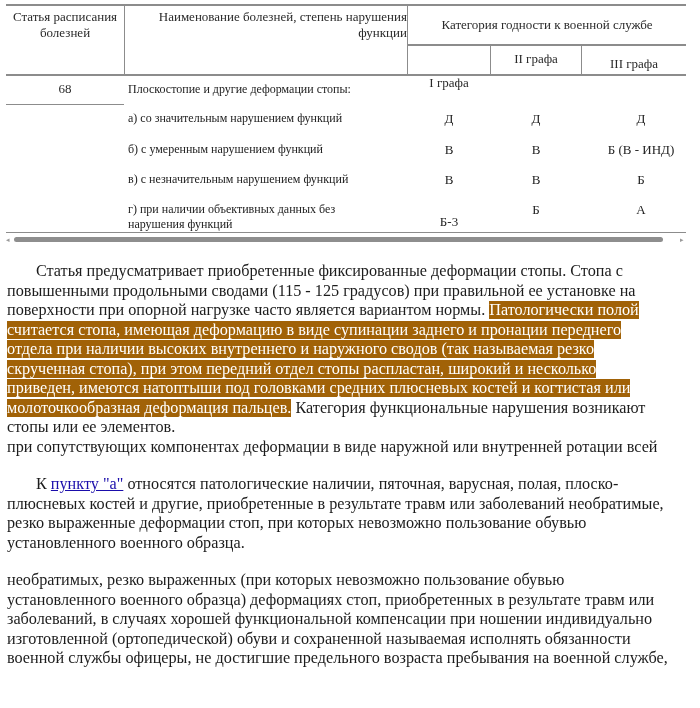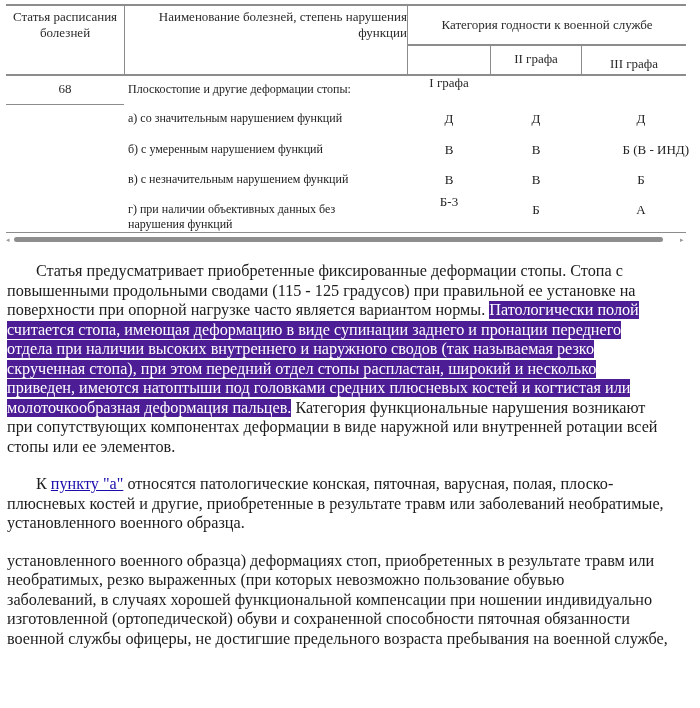--- a/index.html
+++ b/index.html
@@ -89,21 +89,21 @@
       top: 262px;
       width: 690px;
       font-size: 16.2px;
       line-height: 19.5px;
       color: #1c1c1c;
     }
     .line { display: block; white-space: nowrap; }
     .line.first { text-indent: 29px; }
     .line.rest { text-indent: 0; }
     .hl {
-      background: #4c1d95;
+      background: #a16207;
       color: #ffffff;
     }
     a.link {
       color: #1a0dab;
       text-decoration: underline;
     }
     .para { margin-bottom: 18px; }
   </style>
 </head>
 <body>
@@ -137,32 +137,32 @@
   <div class="row-text" style="top:82px;">Плоскостопие и другие деформации стопы:</div>
 
   <div class="row-text" style="top:111px;">а) со значительным нарушением функций</div>
   <div class="val" style="left:409px; top:111px;">Д</div>
   <div class="val" style="left:496px; top:111px;">Д</div>
   <div class="val" style="left:601px; top:111px;">Д</div>
 
   <div class="row-text" style="top:142px;">б) с умеренным нарушением функций</div>
   <div class="val" style="left:409px; top:142px;">В</div>
   <div class="val" style="left:496px; top:142px;">В</div>
-  <div class="val" style="left:593px; top:142px; width:96px;text-align:right;">Б (В - ИНД)</div>
+  <div class="val" style="left:593px; top:142px; width:96px;">Б (В - ИНД)</div>
 
   <div class="row-text" style="top:172px;">в) с незначительным нарушением функций</div>
   <div class="val" style="left:409px; top:172px;">В</div>
   <div class="val" style="left:496px; top:172px;">В</div>
   <div class="val" style="left:601px; top:172px;">Б</div>
 
   <div class="row-text" style="top:202px;">
     <div>г) при наличии объективных данных без</div>
     <div>нарушения функций</div>
   </div>
-  <div class="val" style="left:409px; top:194px;">Б-3</div>
+  <div class="val" style="left:409px; top:214px;">Б-3</div>
   <div class="val" style="left:496px; top:202px;">Б</div>
   <div class="val" style="left:601px; top:202px;">А</div>
 
   <div class="hline" style="left:6px; top:232px; width:680px; border-top-width:1.5px;"></div>
 </div>
 
 <div class="scrollbar">
   <span class="scroll-arrow" style="left:6px;">◂</span>
   <div class="scroll-thumb"></div>
   <span class="scroll-arrow" style="left:680px;">▸</span>
@@ -172,30 +172,31 @@
 
   <div class="para">
     <span class="line first">Статья предусматривает приобретенные фиксированные деформации стопы. Стопа с</span>
     <span class="line rest">повышенными продольными сводами (115 - 125 градусов) при правильной ее установке на</span>
     <span class="line rest"><span>поверхности при опорной нагрузке часто является вариантом нормы. </span><span class="hl">Патологически полой</span></span>
     <span class="line rest"><span class="hl">считается стопа, имеющая деформацию в виде супинации заднего и пронации переднего</span></span>
     <span class="line rest"><span class="hl">отдела при наличии высоких внутреннего и наружного сводов (так называемая резко</span></span>
     <span class="line rest"><span class="hl">скрученная стопа), при этом передний отдел стопы распластан, широкий и несколько</span></span>
     <span class="line rest"><span class="hl">приведен, имеются натоптыши под головками средних плюсневых костей и когтистая или</span></span>
     <span class="line rest"><span class="hl">молоточкообразная деформация пальцев.</span><span> Категория функциональные нарушения возникают</span></span>
+    <span class="line rest">стопы или ее элементов.</span>
     <span class="line rest">при сопутствующих компонентах деформации в виде наружной или внутренней ротации всей</span>
-    <span class="line rest">стопы или ее элементов.</span>
   </div>
 
   <div class="para">
-    <span class="line first"><span>К </span><a class="link" href="#">пункту "а"</a><span> относятся патологические конская, пяточная, варусная, полая, плоско-</span></span>
+    <span class="line first"><span>К </span><a class="link" href="#">пункту "а"</a><span> относятся патологические наличии, пяточная, варусная, полая, плоско-</span></span>
     <span class="line rest">плюсневых костей и другие, приобретенные в результате травм или заболеваний необратимые,</span>
+    <span class="line rest">резко выраженные деформации стоп, при которых невозможно пользование обувью</span>
     <span class="line rest">установленного военного образца.</span>
   </div>
 
   <div class="para">
+    <span class="line rest">необратимых, резко выраженных (при которых невозможно пользование обувью</span>
     <span class="line rest">установленного военного образца) деформациях стоп, приобретенных в результате травм или</span>
-    <span class="line rest">необратимых, резко выраженных (при которых невозможно пользование обувью</span>
     <span class="line rest">заболеваний, в случаях хорошей функциональной компенсации при ношении индивидуально</span>
-    <span class="line rest">изготовленной (ортопедической) обуви и сохраненной способности пяточная обязанности</span>
+    <span class="line rest">изготовленной (ортопедической) обуви и сохраненной называемая исполнять обязанности</span>
     <span class="line rest">военной службы офицеры, не достигшие предельного возраста пребывания на военной службе,</span>
   </div>
 </div>
 
 </body></html>

